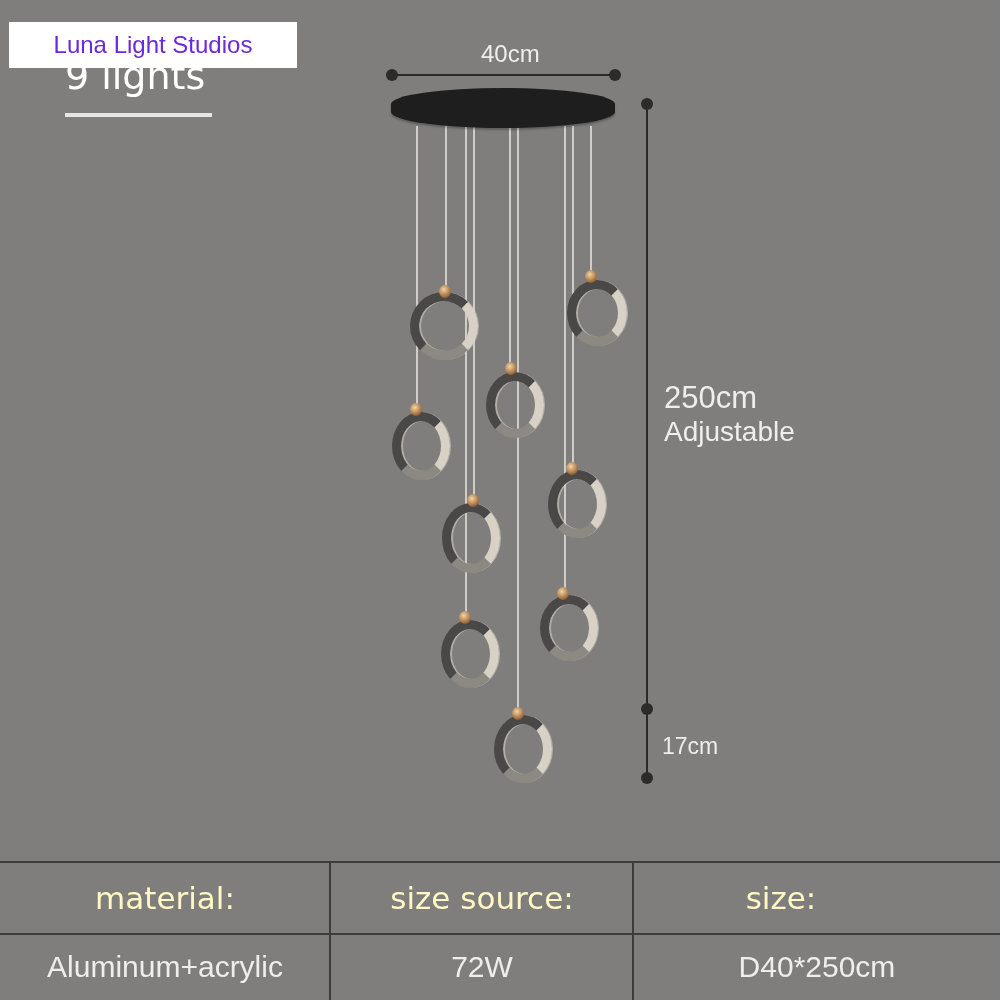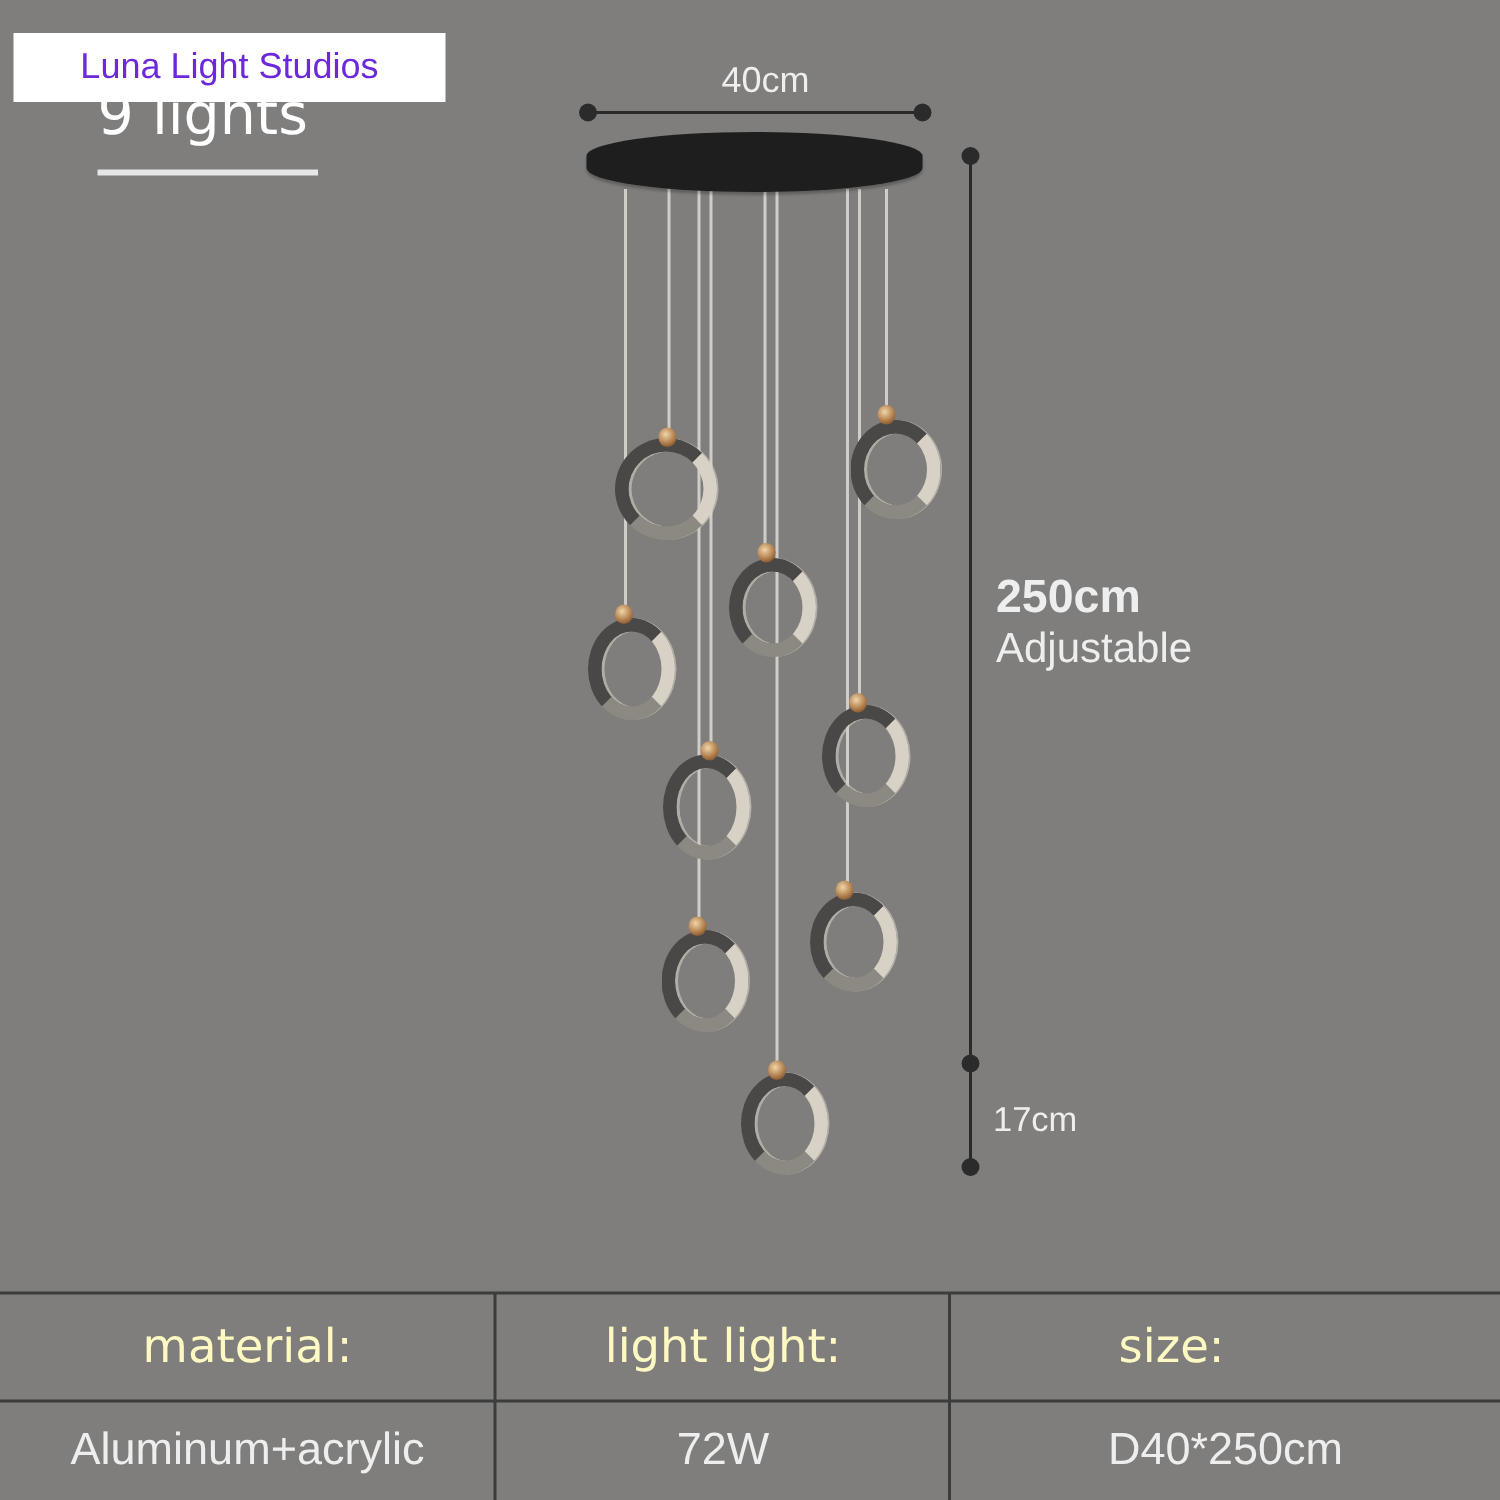--- a/index.html
+++ b/index.html
@@ -2,21 +2,21 @@
 <html><head>
 <meta charset="utf-8">
 <style>
   html, body { margin:0; padding:0; }
   body { width:1000px; height:1000px; background:#7f7e7c; position:relative; overflow:hidden; font-family:"DejaVu Sans", sans-serif; }
   .brand { position:absolute; left:9px; top:22px; width:288px; height:46px; background:#ffffff; display:flex; align-items:center; justify-content:center; font-family:"Liberation Sans", sans-serif; font-size:24px; color:#6d28d9; }
   .count { position:absolute; left:65px; top:54px; font-family:"DejaVu Sans", sans-serif; font-size:38px; color:#ffffff; letter-spacing:0px; }
   .count-underline { position:absolute; left:65px; top:113px; width:147px; height:4px; background:#e6e6e6; }
   .dim-text { position:absolute; font-family:"Liberation Sans", sans-serif; color:#eeeeee; }
   .dim-width { left:481px; top:40px; font-size:24px; }
-  .dim-height { left:664px; top:380px; font-size:31px; font-weight:bold; }
+  .dim-height { left:664px; top:380px; font-size:31px; font-weight:normal; }
   .dim-adjust { left:664px; top:416px; font-size:28px; }
   .dim-drop { left:662px; top:733px; font-size:23px; }
   .hline { position:absolute; background:#2a2a2a; }
   .dot { position:absolute; width:12px; height:12px; border-radius:50%; background:#2b2b2b; }
   .canopy { position:absolute; left:391px; top:88px; width:224px; height:40px; border-radius:50% / 40%; background:#1e1e1e; box-shadow:0 2px 2px rgba(0,0,0,0.25); }
   .cord { position:absolute; width:2px; background:#d9d6d2; opacity:0.9; }
   .ring { position:absolute; border-radius:50%; box-sizing:border-box; border:9px solid #4a4846; border-right-color:#d8d2c6; border-bottom-color:#8c8882; box-shadow: inset 2px 0 0 rgba(210,205,195,0.6), 1px 0 0 rgba(230,225,215,0.5); }
   .ball { position:absolute; width:12px; height:13px; border-radius:50%; background:radial-gradient(circle at 40% 35%, #f0d5a8 0%, #b07c4a 55%, #5a3a22 100%); }
   .t-line-h { position:absolute; left:0; width:1000px; height:2px; background:#3c3c3c; }
   .t-line-v { position:absolute; width:2px; background:#3c3c3c; }
@@ -88,19 +88,19 @@
   <div class="ball" style="left:512px;top:707px;"></div>
 </div>
 
 <div>
   <div class="t-line-h" style="top:861px;"></div>
   <div class="t-line-h" style="top:933px;"></div>
   <div class="t-line-v" style="left:329px;top:862px;height:138px;"></div>
   <div class="t-line-v" style="left:632px;top:862px;height:138px;"></div>
 
   <div class="t-head" style="left:0;width:330px;">material:</div>
-  <div class="t-head" style="left:331px;width:302px;">light light:</div>
+  <div class="t-head" style="left:331px;width:302px;">size source:</div>
   <div class="t-head" style="left:598px;width:366px;">size:</div>
 
   <div class="t-val" style="left:0;width:330px;border-radius:23px;">Aluminum+acrylic</div>
   <div class="t-val" style="left:331px;width:302px;">72W</div>
   <div class="t-val" style="left:634px;width:366px;">D40*250cm</div>
 </div>
 
 </body></html>

